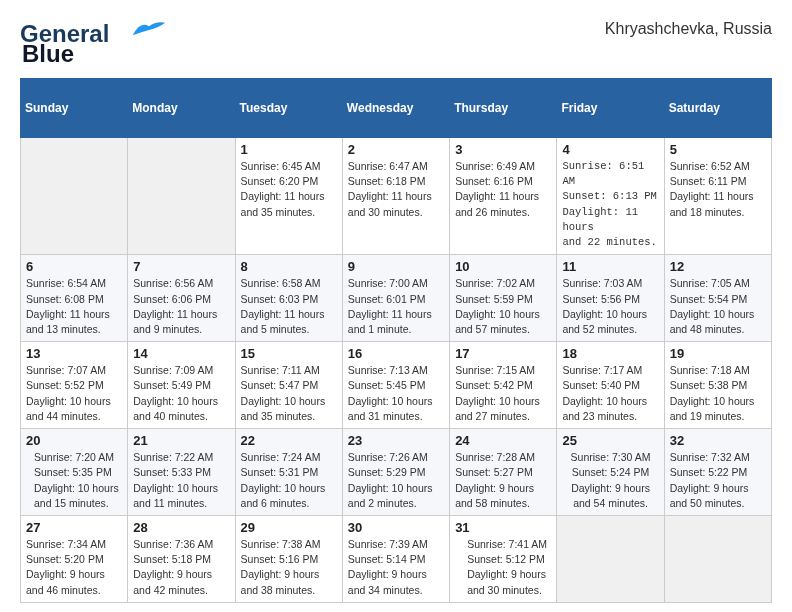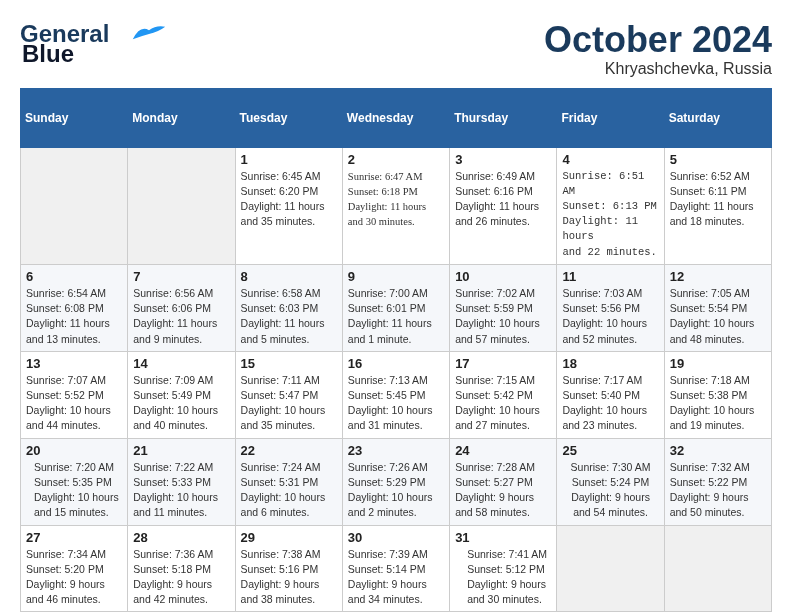--- a/index.html
+++ b/index.html
@@ -79,30 +79,29 @@
     }
     .empty-cell {
       background: #f0f0f0 !important;
     }
   </style>
 </head>
 <body>
 
 <div class="header">
   <div class="logo">
-    <div style="display:flex;align-items:center;gap:20px;">
+    <div style="display:flex;align-items:flex-start;gap:20px;">
       <span style="font-size:24px;font-weight:bold;color:#1a3a5c;">General</span>
       <svg class="logo-icon" viewBox="0 0 40 22" xmlns="http://www.w3.org/2000/svg" style="width:36px;height:22px;margin-left:2px;">
         <path d="M2 18 Q10 2 20 8 Q28 2 38 4 Q30 10 20 12 Q12 14 2 18Z" fill="#2196F3"></path>
       </svg>
     </div>
     <span style="font-size:24px;font-weight:bold;color:#0f172a;margin-top:-8px;margin-left:2px;">Blue</span>
   </div>
   <div class="title-block">
-    <div class="month-title">October 2024</div>
     <div class="location">Khryashchevka, Russia</div>
   </div>
 </div>
 
 <table>
   <thead>
     <tr id="thead-row">
         <th>Sunday</th>
         <th>Monday</th>
         <th>Tuesday</th>
@@ -118,21 +117,21 @@
         <td class="empty-cell"></td>
         <td>
           <span class="day-number">1</span>
           <div class="cell-text" style="white-space: pre-line;">Sunrise: 6:45 AM
 Sunset: 6:20 PM
 Daylight: 11 hours
 and 35 minutes.</div>
         </td>
         <td>
           <span class="day-number">2</span>
-          <div class="cell-text" style="white-space: pre-line; font-family: Liberation Serif, serif;">Sunrise: 6:47 AM
+          <div class="cell-text" style="white-space: pre-line;">Sunrise: 6:47 AM
 Sunset: 6:18 PM
 Daylight: 11 hours
 and 30 minutes.</div>
         </td>
         <td>
           <span class="day-number">3</span>
           <div class="cell-text" style="white-space: pre-line;">Sunrise: 6:49 AM
 Sunset: 6:16 PM
 Daylight: 11 hours
 and 26 minutes.</div>

